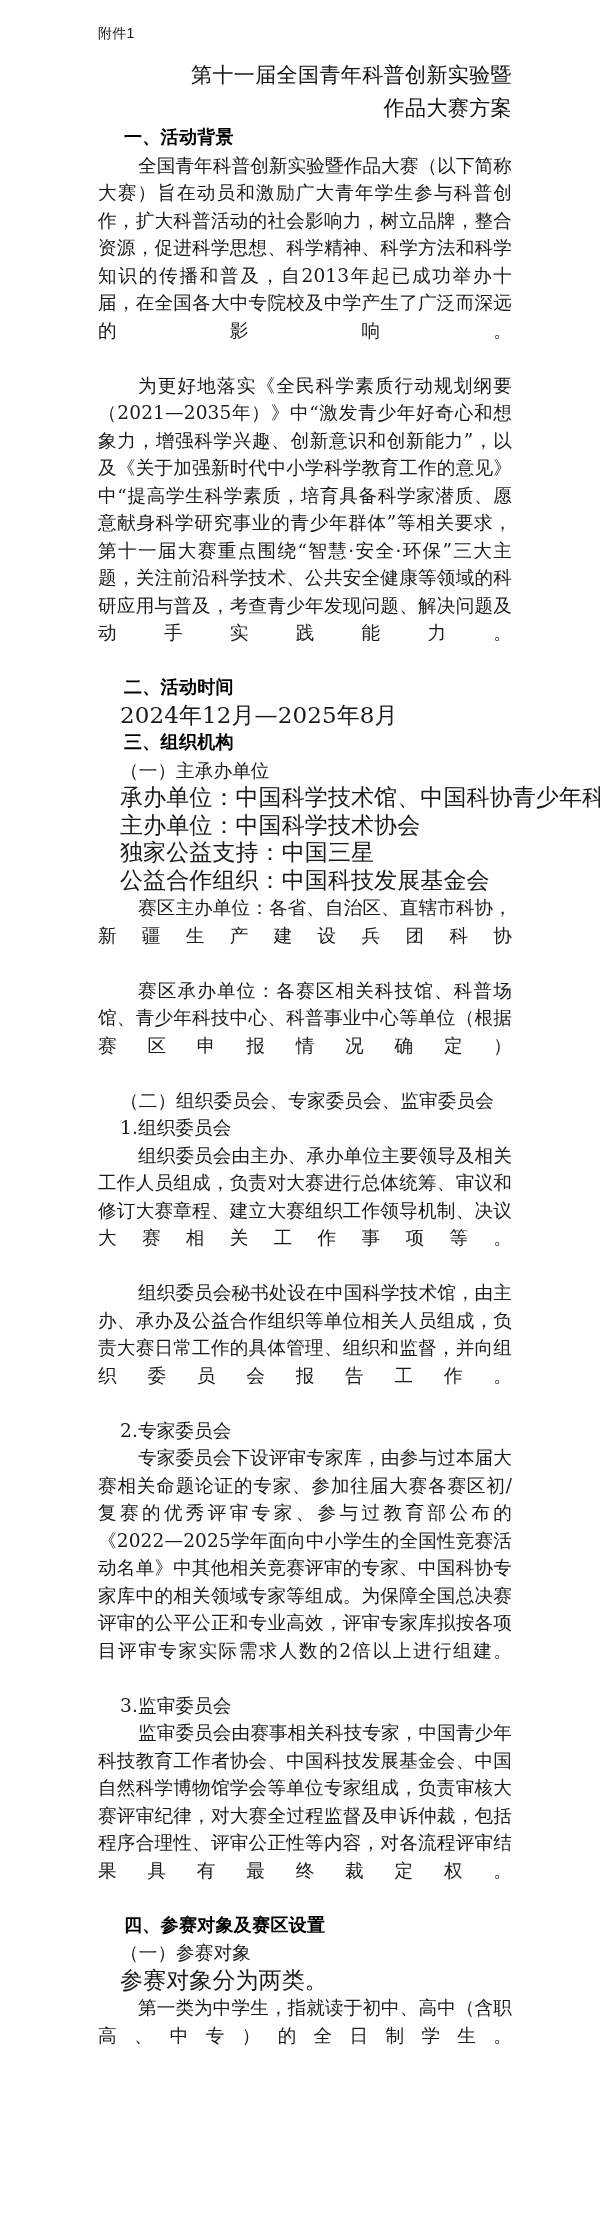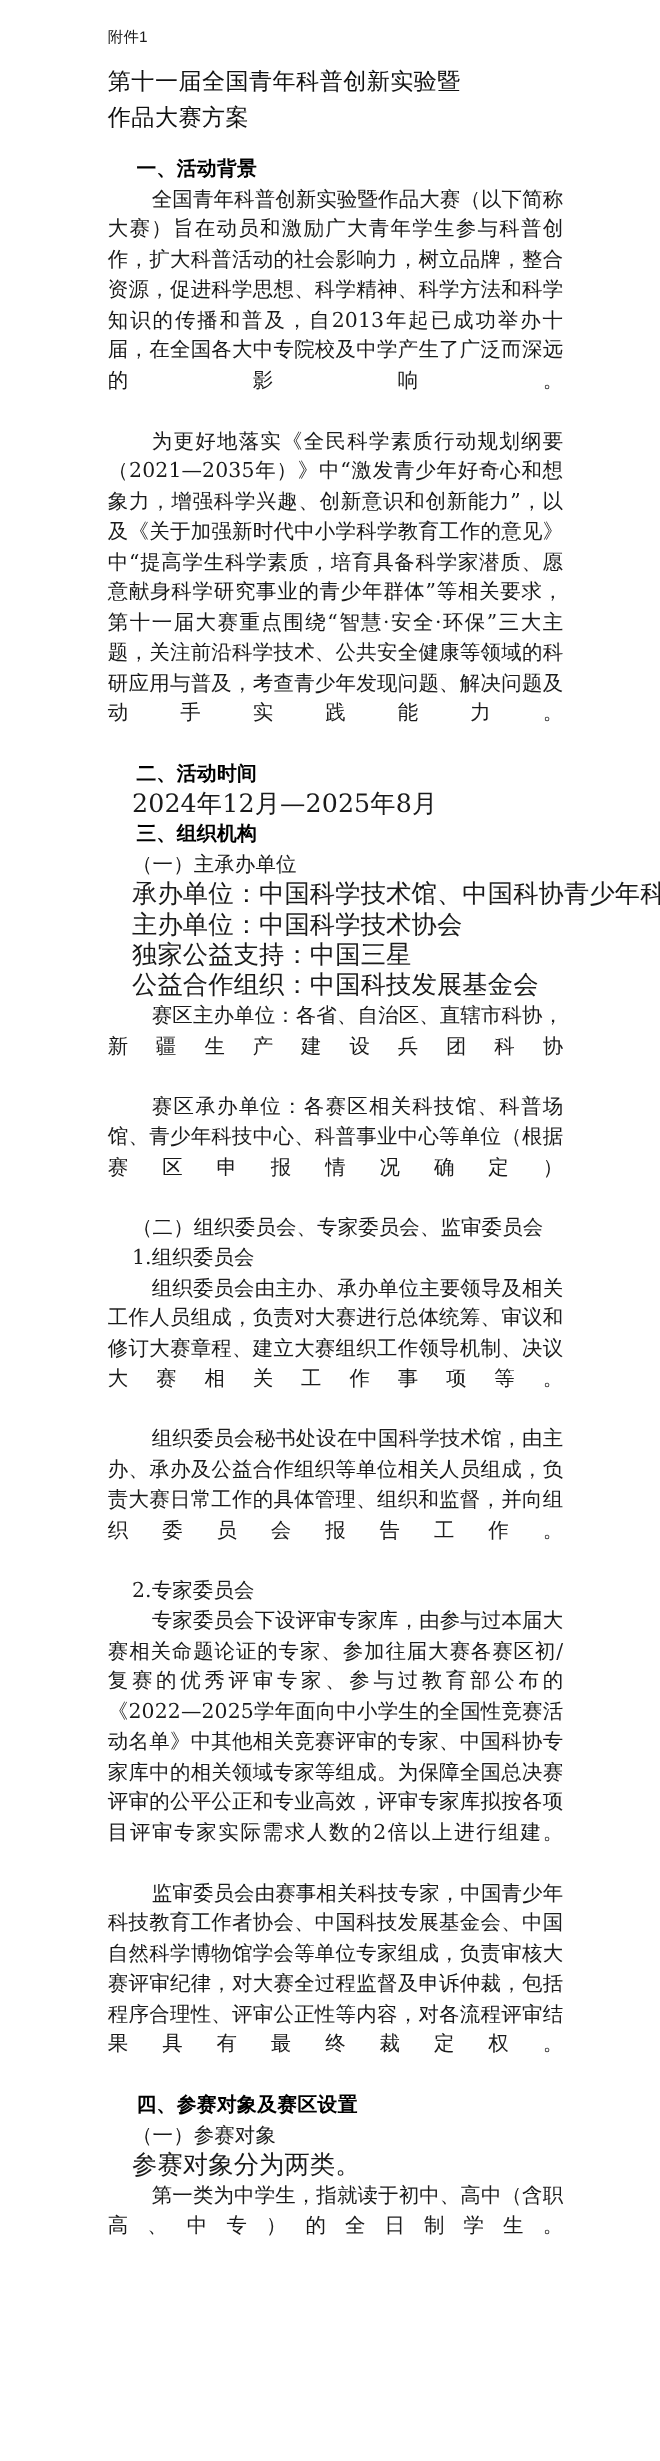--- a/index.html
+++ b/index.html
@@ -41,24 +41,24 @@
     margin-bottom: 0;
     letter-spacing: 0.2px;
   }
 
   
   .doc-title {
     font-family: "Liberation Sans", "DejaVu Sans", sans-serif;
     font-size: 21px;
     line-height: 33px;
     font-weight: 400;
-    text-align: left;
+    text-align: right;
     color: #111111;
     margin-top: 16px;
-    margin-bottom: 16px;
+    margin-bottom: 0;
     letter-spacing: 0.4px;
   }
   .doc-title .title-line {
     display: block;
     white-space: nowrap;
   }
 
   
   .h1-heading {
     font-family: "Liberation Sans", "DejaVu Sans", sans-serif;
@@ -136,20 +136,21 @@
         <p class="flat-line">独家公益支持：中国三星</p>
         <p class="flat-line">公益合作组织：中国科技发展基金会</p>
         <p class="body-par">赛区主办单位：各省、自治区、直辖市科协，新疆生产建设兵团科协</p>
         <p class="body-par">赛区承办单位：各赛区相关科技馆、科普场馆、青少年科技中心、科普事业中心等单位（根据赛区申报情况确定）</p>
         <p class="h2-heading">（二）组织委员会、专家委员会、监审委员会</p>
         <p class="h2-heading">1.组织委员会</p>
         <p class="body-par">组织委员会由主办、承办单位主要领导及相关工作人员组成，负责对大赛进行总体统筹、审议和修订大赛章程、建立大赛组织工作领导机制、决议大赛相关工作事项等。</p>
         <p class="body-par">组织委员会秘书处设在中国科学技术馆，由主办、承办及公益合作组织等单位相关人员组成，负责大赛日常工作的具体管理、组织和监督，并向组织委员会报告工作。</p>
         <p class="h2-heading">2.专家委员会</p>
         <p class="body-par">专家委员会下设评审专家库，由参与过本届大赛相关命题论证的专家、参加往届大赛各赛区初/复赛的优秀评审专家、参与过教育部公布的《2022—2025学年面向中小学生的全国性竞赛活动名单》中其他相关竞赛评审的专家、中国科协专家库中的相关领域专家等组成。为保障全国总决赛评审的公平公正和专业高效，评审专家库拟按各项目评审专家实际需求人数的2倍以上进行组建。</p>
+        <p class="h2-heading">3.监审委员会</p>
         <p class="body-par">监审委员会由赛事相关科技专家，中国青少年科技教育工作者协会、中国科技发展基金会、中国自然科学博物馆学会等单位专家组成，负责审核大赛评审纪律，对大赛全过程监督及申诉仲裁，包括程序合理性、评审公正性等内容，对各流程评审结果具有最终裁定权。</p>
         <p class="h1-heading">四、参赛对象及赛区设置</p>
         <p class="h2-heading">（一）参赛对象</p>
         <p class="flat-line">参赛对象分为两类。</p>
         <p class="body-par">第一类为中学生，指就读于初中、高中（含职高、中专）的全日制学生。</p>
       </div>
 
   </div>
 </div>
 

